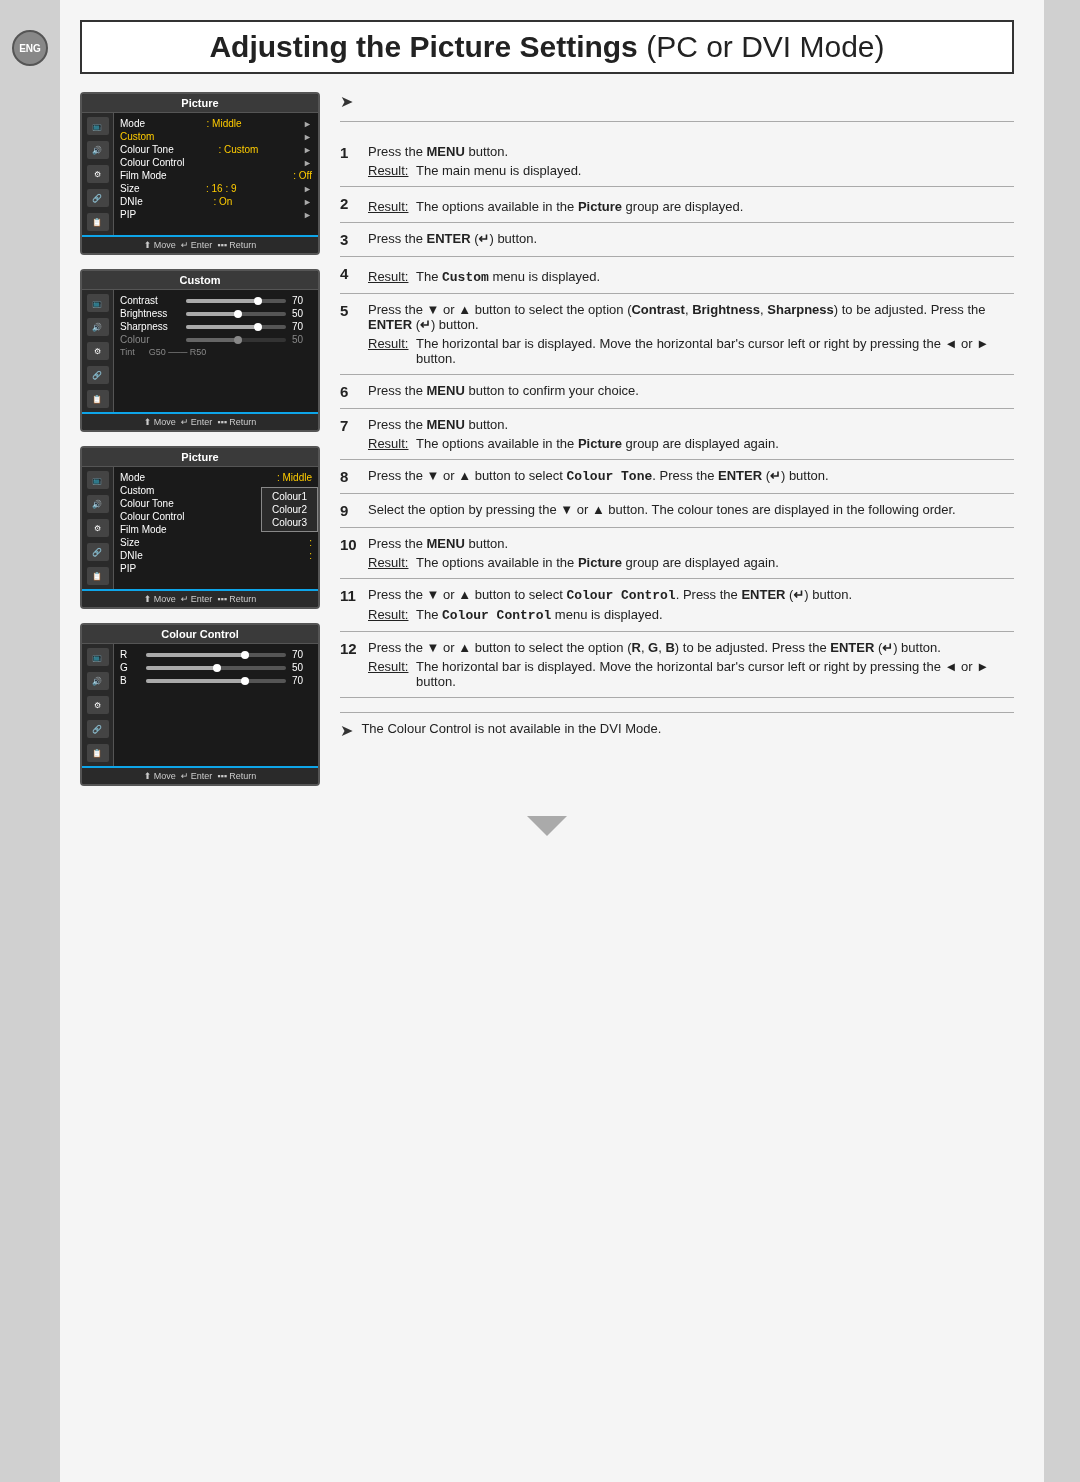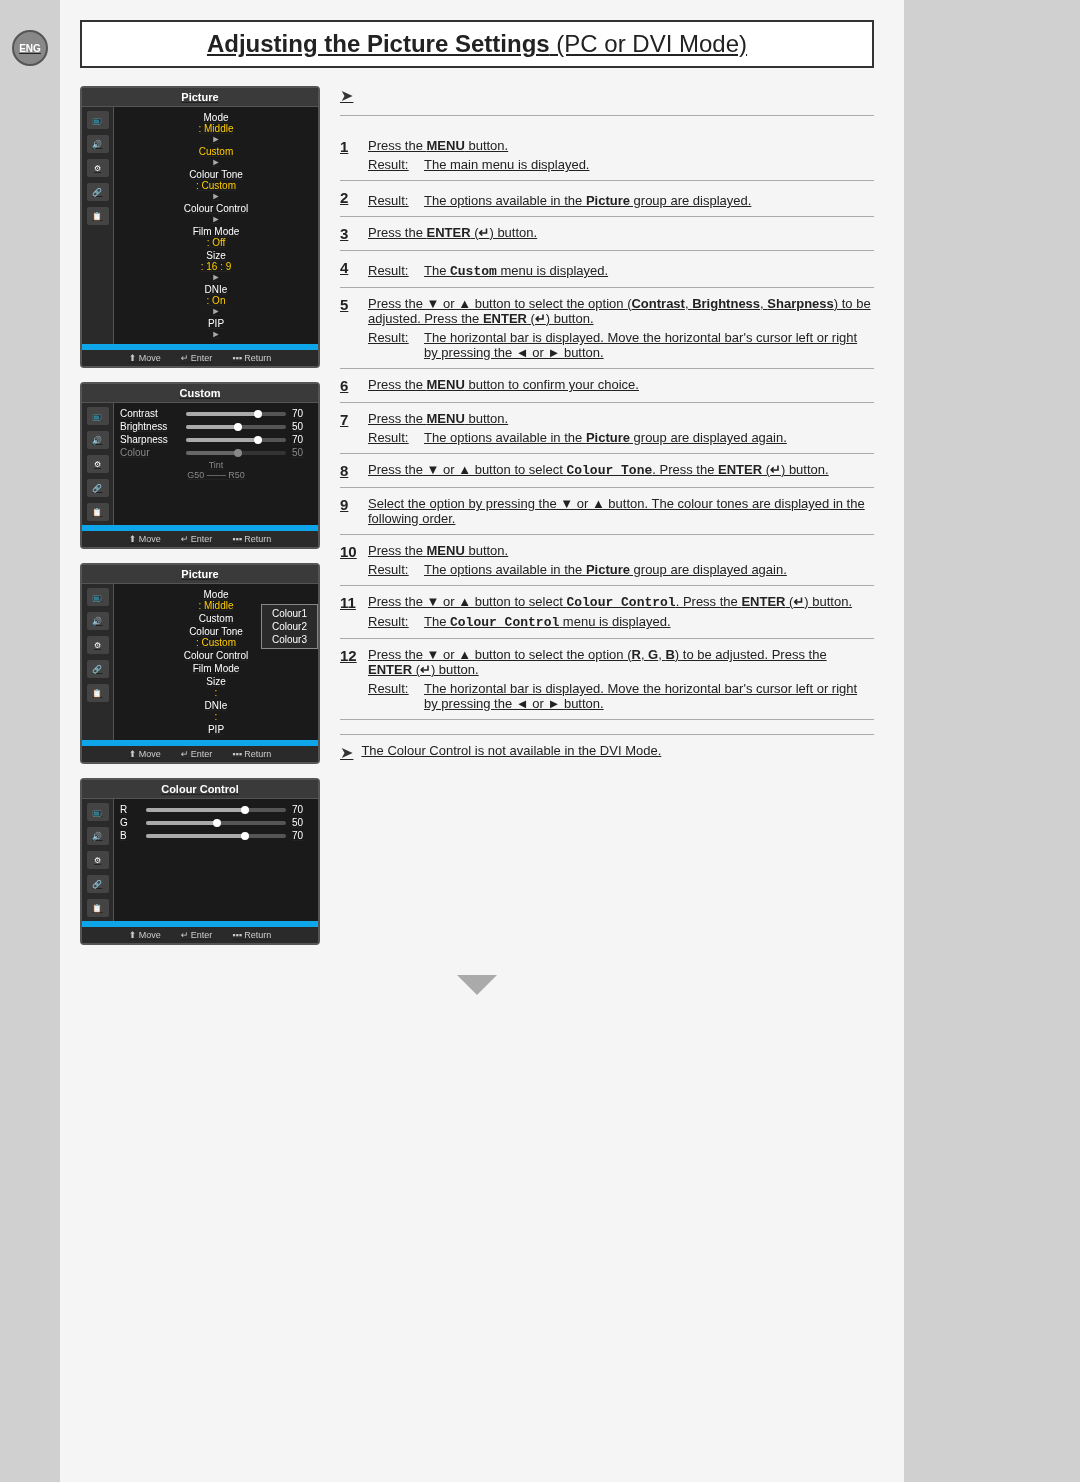--- a/index.html
+++ b/index.html
@@ -5,26 +5,25 @@
     * { margin: 0; padding: 0; box-sizing: border-box; }
     body {
       width: 1080px;
       min-height: 1482px;
       background: #d0d0d0;
       font-family: Arial, Helvetica, sans-serif;
       font-size: 14px;
       color: #222;
     }
     .page {
-      width: 904px;
+      width: 1044px;
       min-height: 1482px;
       background: #ef4444;
       display: flex;
       position: relative;
-      text-decoration: underline;
     }
     
     .left-sidebar {
       width: 60px;
       background: #d0d0d0;
       display: flex;
       flex-direction: column;
       align-items: center;
       padding-top: 20px;
     }
@@ -44,21 +43,21 @@
     }
     
     .main-content {
       flex: 1;
       padding: 20px 30px 30px 20px;
       background: #f5f5f5;
     }
     
     .page-title {
       text-align: center;
-      font-size: 24px;
+      font-size: 30px;
       font-weight: bold;
       margin-bottom: 18px;
       border: 2px solid #333;
       padding: 8px 10px;
       background: #fff;
     }
     .page-title span.normal { font-weight: normal; }
 
     
     .two-col {
@@ -121,41 +120,40 @@
     .tv-menu-items {
       flex: 1;
       padding: 4px 6px;
     }
     .tv-menu-item {
       display: flex;
       justify-content: space-between;
       align-items: center;
       padding: 1px 0;
       font-size: 10px;
-      flex-direction: column;
     }
     .tv-menu-item.selected {
       color: #ffcc00;
     }
     .tv-menu-item .arrow {
       color: #aaa;
       font-size: 9px;
     }
     .tv-menu-item .value {
       color: #ffcc00;
     }
     .tv-menu-footer {
       background: #2a2a2a;
       display: flex;
       justify-content: center;
-      gap: 20px;
+      gap: 5px;
       padding: 3px 6px;
       font-size: 9px;
       color: #ccc;
-      border-top: 6px solid #0ea5e9;
+      border-top: 2px solid #0ea5e9;
     }
     .tv-slider-row {
       display: flex;
       align-items: center;
       justify-content: space-between;
       padding: 1px 0;
       font-size: 10px;
     }
     .tv-slider {
       flex: 1;
@@ -213,21 +211,20 @@
       font-size: 15px;
       font-weight: bold;
       min-width: 18px;
       flex-shrink: 0;
     }
     .step-content {
       flex: 1;
     }
     .result-row {
       display: flex;
-      gap: 8px;
       margin-top: 4px;
       font-size: 13px;
     }
     .result-label {
       text-decoration: underline;
       min-width: 48px;
       flex-shrink: 0;
     }
     .footer-note {
       display: flex;

